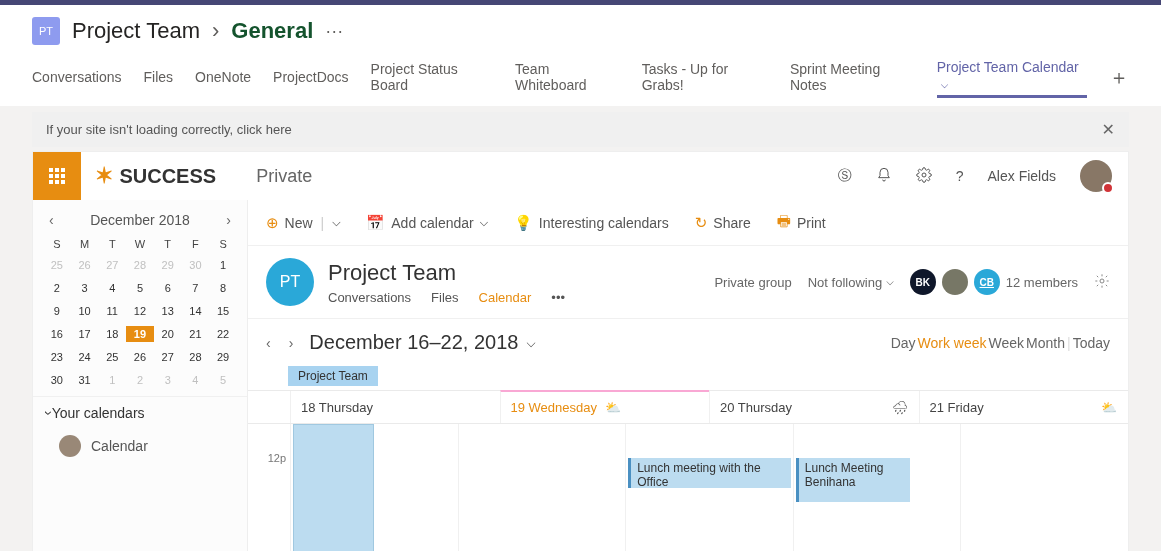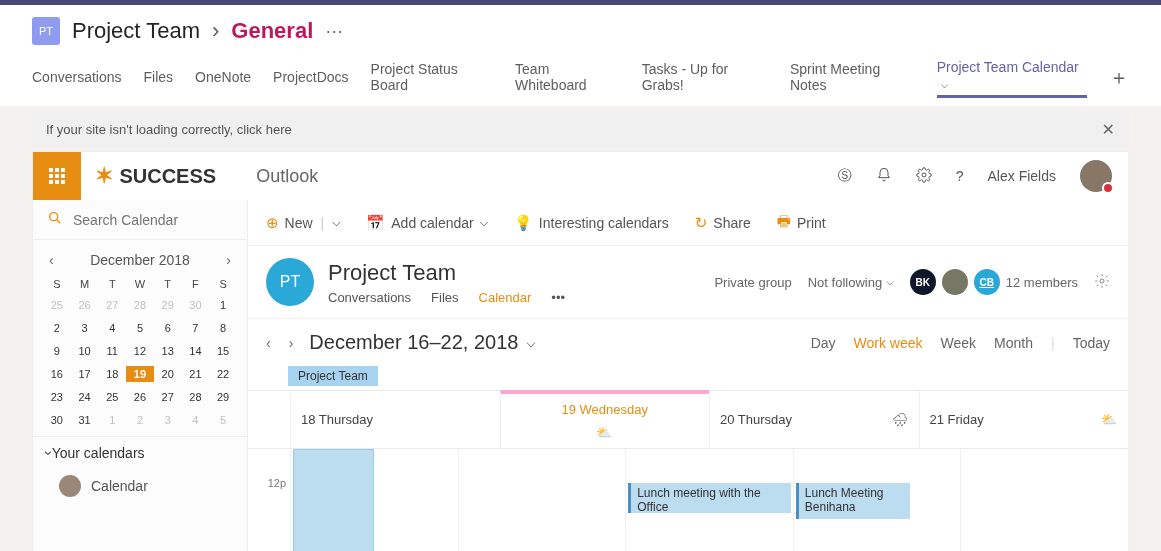--- a/index.html
+++ b/index.html
@@ -5,21 +5,21 @@
 * { box-sizing: border-box; margin: 0; padding: 0; font-family: "Segoe UI", Arial, sans-serif; }
 body { width: 1161px; height: 551px; background: #f3f2f1; overflow: hidden; font-size: 14px; color: #333; }
 
 .topbar { height: 5px; background: #464775; }
 
 .teams-header { background: #fff; padding: 12px 32px 0 32px; }
 .breadcrumb { display: flex; align-items: center; gap: 12px; margin-bottom: 10px; }
 .pt-badge { width: 28px; height: 28px; background: #8e9bef; color: #fff; display: flex; align-items: center; justify-content: center; font-size: 11px; border-radius: 3px; }
 .bc-team { font-size: 22px; font-weight: 400; color: #252423; }
 .bc-sep { font-size: 22px; color: #605e5c; }
-.bc-channel { font-size: 22px; font-weight: 700; color: #be185d; }
+.bc-channel { font-size: 22px; font-weight: 700; color: #14532d; }
 .bc-more { font-size: 18px; color: #605e5c; cursor: pointer; }
 
 .tabs-row { display: flex; gap: 22px; align-items: center; font-size: 14px; color: #605e5c; padding-bottom: 8px; position: relative; }
 .tab { cursor: pointer; padding: 4px 0; }
 .tab.active { color: #6264a7; border-bottom: 3px solid #6264a7; }
 .tab-add { margin-left: auto; font-size: 20px; font-weight: 300; cursor: pointer; line-height: 14px; }
 .tab.active .chev { font-size: 10px; margin-left: 4px; }
 
 .notice { background: #f0f0f0; padding: 8px 14px; margin: 6px 32px 4px 32px; display: flex; align-items: center; color: #555; font-size: 13px; }
 .notice .close { margin-left: auto; font-size: 16px; cursor: pointer; color: #666; }
@@ -74,32 +74,32 @@
 .gm-members { display: flex; align-items: center; gap: 6px; }
 .mem-chip { width: 26px; height: 26px; border-radius: 50%; display: flex; align-items: center; justify-content: center; font-size: 10px; color: #fff; font-weight: 600; }
 .mem-bk { background: #0f172a; }
 .mem-img { background: #777766; }
 .mem-cb { background: #2aa8d8; text-decoration: underline; }
 
 .range-row { display: flex; align-items: center; padding: 12px 18px; }
 .range-nav { display: flex; gap: 18px; color: #666; margin-right: 16px; }
 .range-nav span { cursor: pointer; }
 .range-title { font-size: 20px; font-weight: 300; color: #333; display: flex; align-items: center; gap: 8px; cursor: pointer; }
-.view-switch { margin-left: auto; display: flex; gap: 18px; align-items: center; color: #666; font-size: 14px; }
+.view-switch { margin-left: auto; display: flex; gap: 2px; align-items: center; color: #666; font-size: 14px; }
 .view-switch .vs { cursor: pointer; }
 .view-switch .vs.active { color: #e78d11; }
 .view-switch .sep { color: #ddd; }
 
 .calendar-chip-row { padding: 0 18px 4px 40px; }
 .cal-chip { display: inline-block; background: #a8d3f0; color: #333; font-size: 12px; padding: 3px 10px; }
 
 .grid-head { display: flex; border-top: 1px solid #eaeaea; border-bottom: 1px solid #eaeaea; font-size: 13px; }
 .time-col { width: 42px; }
 .day-col { flex: 1; padding: 8px 10px; border-left: 1px solid #f0f0f0; display: flex; align-items: center; gap: 8px; color: #444; }
-.day-col.today { color: #e78d11; border-top: 4px solid #f9a8d4; margin-top: -1px; flex-direction: column; }
+.day-col.today { color: #e78d11; border-top: 2px solid #f9a8d4; margin-top: -1px; }
 
 .grid-body { display: flex; min-height: 0; flex: 1; position: relative; }
 .time-labels { width: 42px; font-size: 11px; color: #777; }
 .time-labels div { height: 28px; text-align: right; padding-right: 4px; }
 .day-cell { flex: 1; border-left: 1px solid #f0f0f0; position: relative; }
 .block-blue { position: absolute; left: 2px; right: 50%; top: 0; bottom: 0; background: #bcdcf0; border: 1px solid #a0c8e0; }
 .event { position: absolute; left: 2px; right: 2px; background: #bcdcf0; border-left: 3px solid #4a90c2; font-size: 12px; padding: 3px 6px; color: #333; overflow: hidden; }
 
 svg.ico { width: 16px; height: 16px; }
 </style>
@@ -147,21 +147,21 @@
           <span></span>
           <span></span>
           <span></span>
           <span></span>
         </div>
     </div>
     <div class="logo">
       <span class="logo-star">✶</span>
       <span>SUCCESS</span>
     </div>
-    <span class="o-title">Outlook</span>
+    <span class="o-title">Private</span>
     <div class="o-actions">
       <span class="icon-btn">Ⓢ</span>
       <span class="icon-btn">
         <svg class="ico" viewBox="0 0 24 24" fill="none" stroke="currentColor" stroke-width="1.5">
             <path d="M6 8a6 6 0 0 1 12 0v5l2 3H4l2-3V8z"></path>
             <path d="M10 19a2 2 0 0 0 4 0"></path>
           </svg>
       </span>
       <span class="icon-btn">
         <svg class="ico" viewBox="0 0 24 24" fill="none" stroke="currentColor" stroke-width="1.5">
@@ -172,29 +172,20 @@
       <span class="icon-btn">?</span>
       <span>Alex Fields</span>
       <div class="avatar">
         <div class="avatar-status"></div>
       </div>
     </div>
   </div>
 
   <div class="o-main">
     <div class="o-sidebar">
-      <div class="search-row">
-        <span style="color:#e78d11">
-          <svg class="ico" viewBox="0 0 24 24" fill="none" stroke="currentColor" stroke-width="2">
-              <circle cx="10" cy="10" r="6"></circle>
-              <line x1="20" y1="20" x2="14.5" y2="14.5"></line>
-            </svg>
-        </span>
-        <input placeholder="Search Calendar" style="">
-      </div>
       <div class="mini-cal">
         <div class="mini-cal-head">
           <span class="mini-nav">‹</span>
           <span>December 2018</span>
           <span class="mini-nav">›</span>
         </div>
         <div class="mini-grid" id="mini-grid">
             <div class="mini-dow">S</div>
             <div class="mini-dow">M</div>
             <div class="mini-dow">T</div>
@@ -361,19 +352,19 @@
           <div>12p</div>
         </div>
         <div class="day-cell">
           <div class="block-blue"></div>
         </div>
         <div class="day-cell"></div>
         <div class="day-cell">
           <div class="event" style="top:34px;height:30px">Lunch meeting with the Office</div>
         </div>
         <div class="day-cell">
-          <div class="event" style="top:34px;height:36px;right:30%">Lunch Meeting Benihana</div>
+          <div class="event" style="top:34px;height:44px;right:30%">Lunch Meeting Benihana</div>
         </div>
         <div class="day-cell"></div>
       </div>
     </div>
   </div>
 </div>
 
 </body></html>

